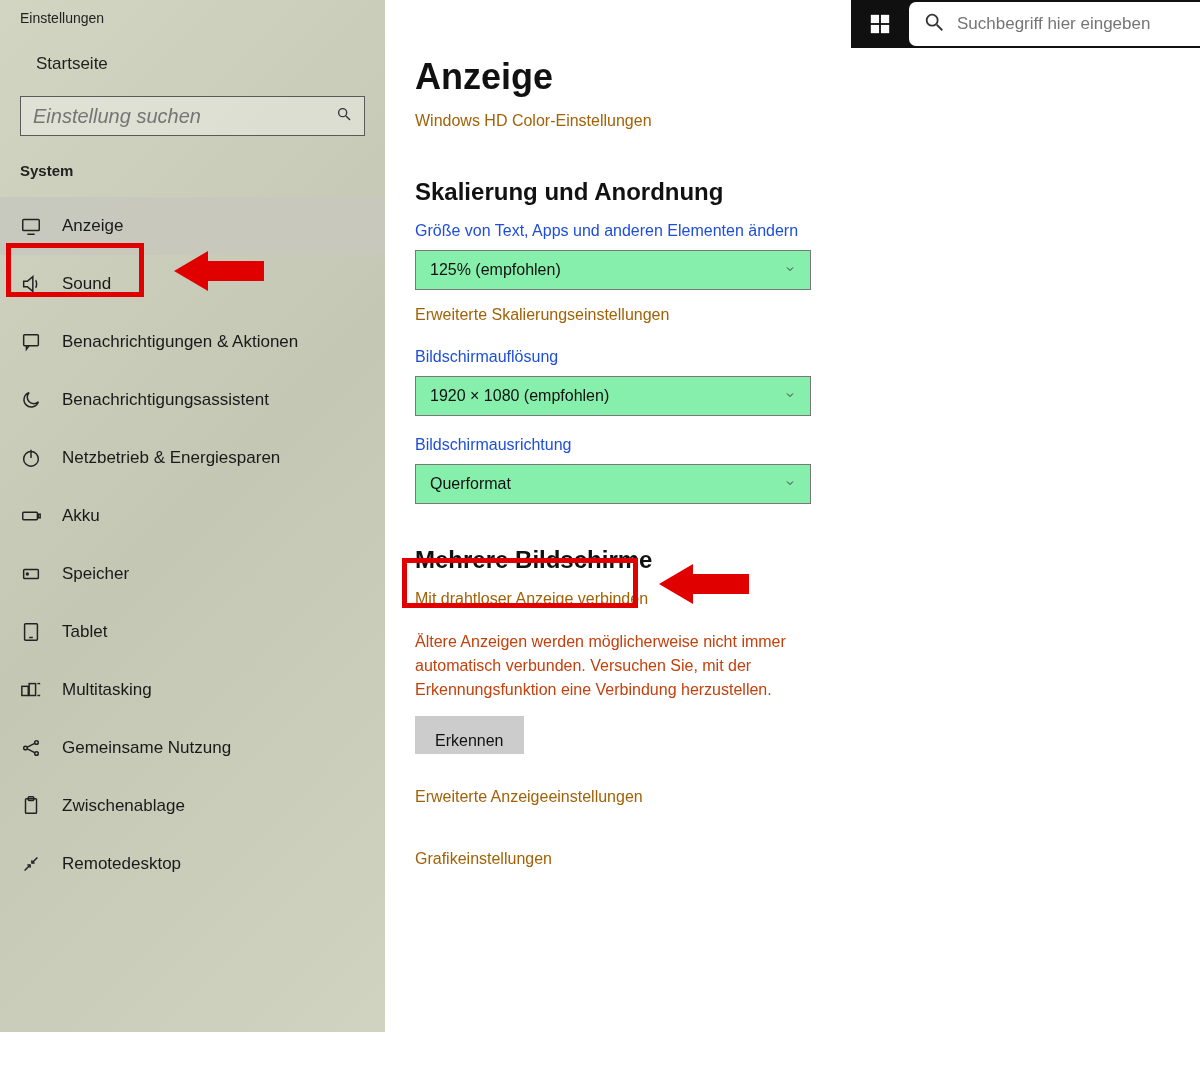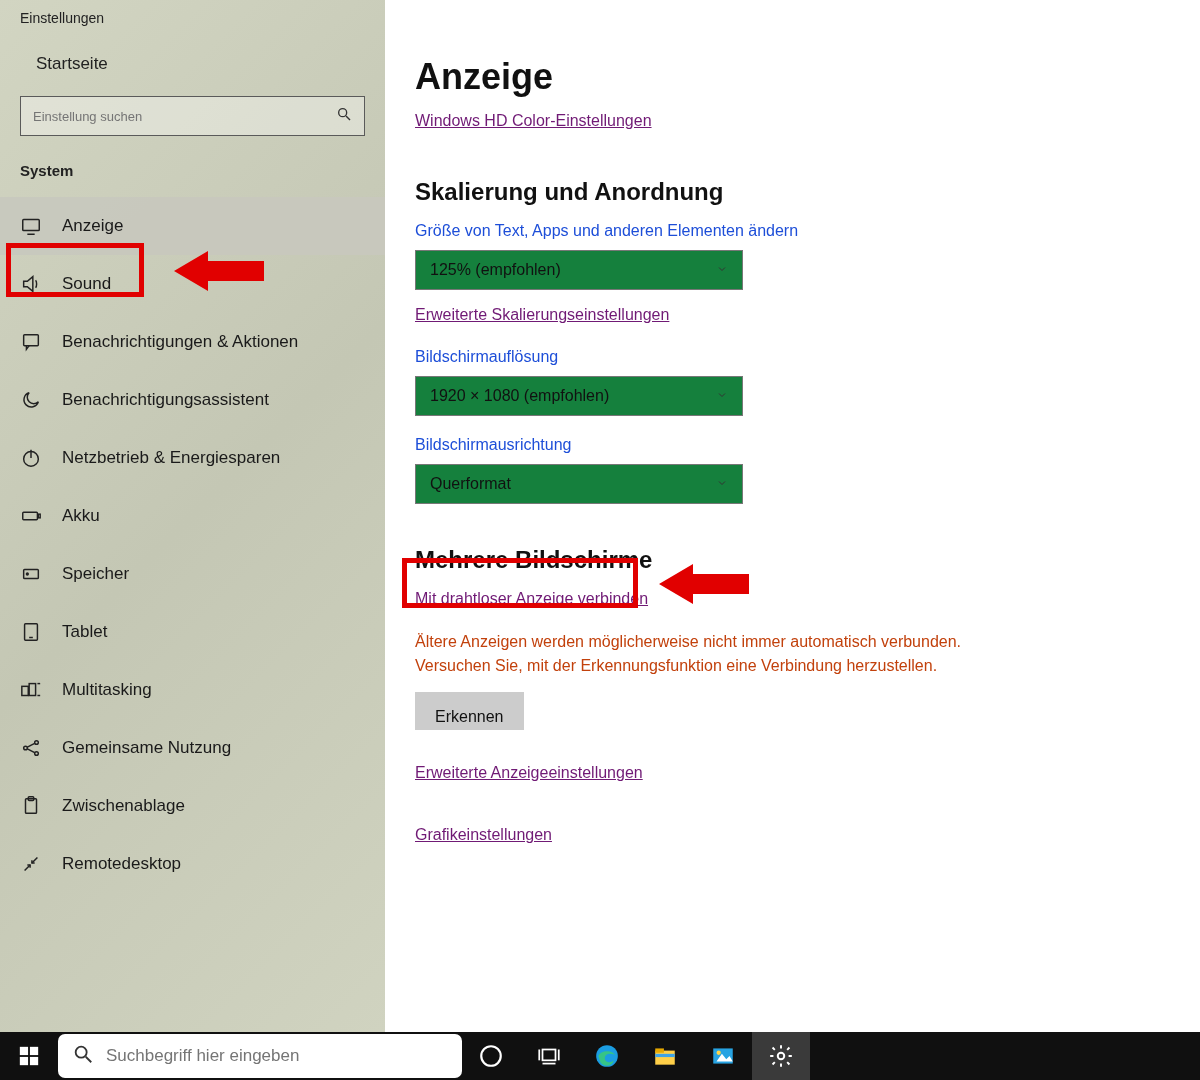--- a/index.html
+++ b/index.html
@@ -2,21 +2,21 @@
 <html><head>
 <meta charset="utf-8">
 <style>
   * { box-sizing: border-box; margin: 0; padding: 0; font-family: "Segoe UI", Arial, sans-serif; }
   html, body { width: 1200px; height: 1080px; overflow: hidden; background:#fff; }
   .app {
     position: relative;
     width: 1200px;
     height: 1080px;
     display: flex;
-    flex-direction: column;
+    flex-direction: row;
   }
   .work {
     flex: 1 1 auto;
     display: flex;
     height: calc(1080px - 48px);
   }
   
   .sidebar {
     width: 385px;
     background: #c9cbb8;
@@ -45,21 +45,22 @@
     border: 1px solid #5a5a5a;
     display: flex;
     align-items: center;
     padding: 0 12px;
     background: rgba(255,255,255,0.35);
   }
   .search-box input {
     flex: 1;
     border: none;
     background: transparent;
-    font-size: 13px;
+    font-size: 20px;
+    font-style: italic;
     color: #444;
     outline: none;
   }
   .search-icon { width: 16px; height:16px; color:#333; }
   .section-label {
     padding: 8px 20px 12px 20px;
     font-size: 15px;
     font-weight: 600;
     color: #222;
   }
@@ -98,42 +99,42 @@
   
   .main {
     flex: 1;
     background: #ffffff;
     padding: 0 0 0 0;
     overflow: auto;
     position: relative;
   }
   .main-inner { padding: 56px 40px 30px 30px; }
   .main-inner h1 { font-size: 36px; font-weight: 600; color:#111; margin-bottom: 14px;}
-  .link { color:#701a75; font-size: 16px; cursor:pointer; display:inline-block; margin-bottom: 4px; text-decoration: underline;}
+  .link { color:#a16207; font-size: 16px; cursor:pointer; display:inline-block; margin-bottom: 4px;}
   .link + .link { margin-top: 14px;}
   h2.sub {
     font-size: 24px;
     font-weight: 600;
     color: #111;
     margin-top: 44px;
     margin-bottom: 16px;
   }
   .field-label { font-size: 16px; color:#1d4ed8; margin-top: 20px; margin-bottom: 10px;}
   .dropdown {
-    width: 328px;
+    width: 396px;
     height: 40px;
     border: 1px solid #777;
     display: flex;
     align-items: center;
     justify-content: space-between;
     padding: 4px 14px;
     font-size: 16px;
     color: #111;
     cursor: pointer;
-    background:#15803d;
+    background:#86efac;
   }
   .dropdown .chev { width:12px; height:12px; }
   .para { font-size: 16px; color:#c2410c; line-height: 1.5; margin-top: 18px; max-width: 560px;}
   .btn {
     display:inline-block;
     height: 38px;
     padding: 16px 20px;
     background:#ccc;
     border:none;
     font-size: 16px;

